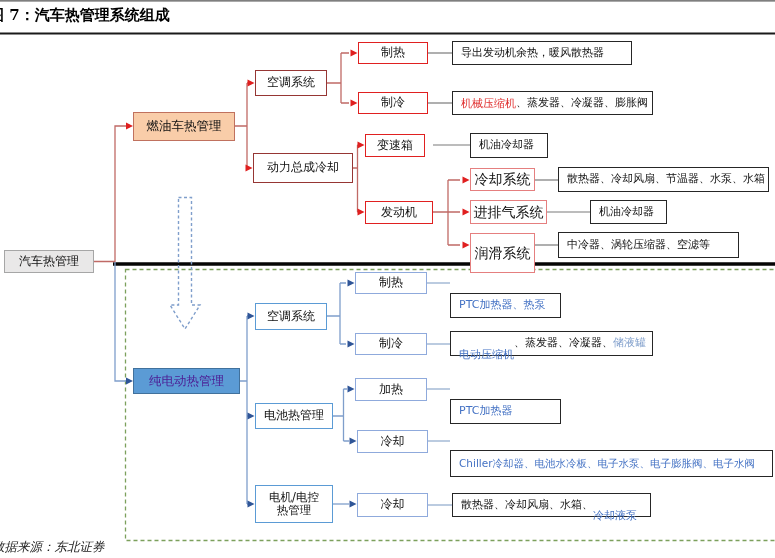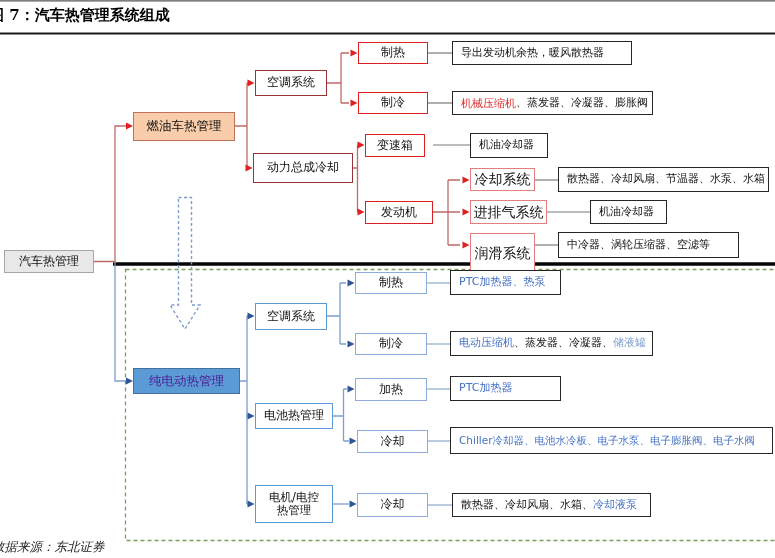--- a/index.html
+++ b/index.html
@@ -13,21 +13,21 @@
   .f-root { background:#f9cda9; border:1.5px solid #c0715e; font-size:12.5px; }
   .f-mid  { border:1.6px solid #963634; }
   .f-leaf { border:1.3px solid #e02020; }
   .f-leaf2{ border:1.2px solid #e57f7f; font-weight:normal; font-size:14px; }
   .e-root { background:#5b9bd5; border:1.5px solid #41719c; color:#4c1d95; font-size:12.5px; }
   .e-mid  { border:1.5px solid #5b9bd5; }
   .e-leaf { border:1.3px solid #8faadc; }
   .desc { border:1.4px solid #262626; font-weight:normal; font-size:11px;
           justify-content:flex-start; padding-left:8px; letter-spacing:0; }
   .desc-sm { font-size:10.5px; }
-  .blue-t { color:#4472c4; }
+  .blue-t { color:#4472c4;margin-top:23px; }
   .lblue-t{ color:#7f9ecb; }
   .red-t  { color:#e03030;font-family:Liberation Serif, serif; }
   .two-line { flex-direction:column; font-size:11.5px; }
   .title { position:absolute; left:-11px; top:6px; z-index:3; font-size:15px; font-weight:bold;
            color:#000; font-family:"DejaVu Serif", serif; white-space:nowrap; }
   .source { position:absolute; left:-8px; top:539px; z-index:3; font-size:12.5px; font-style:italic;
             color:#222; font-family:"DejaVu Serif", serif; white-space:nowrap; }
 </style>
 </head>
 <body>

